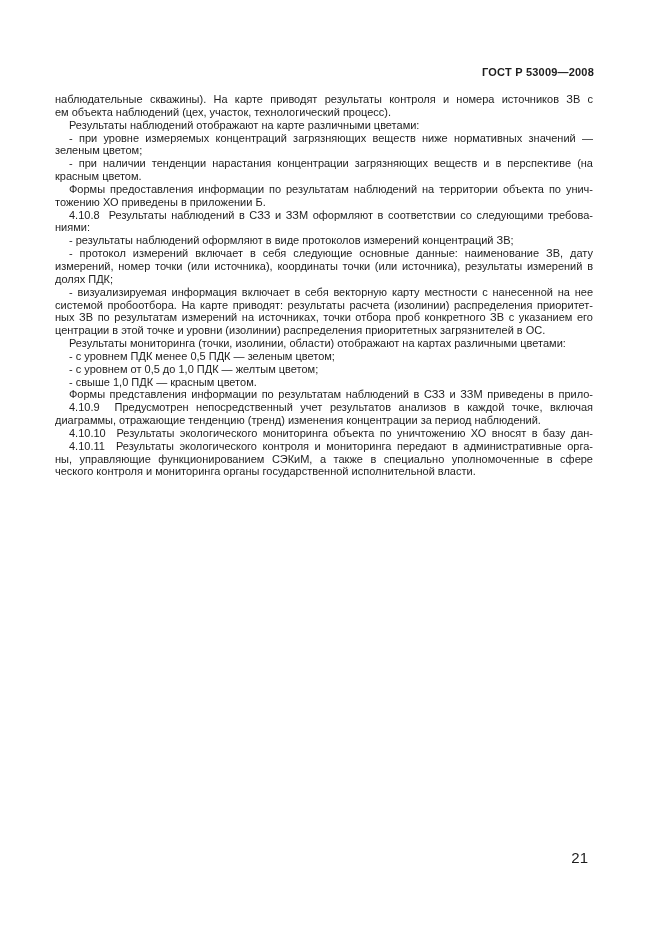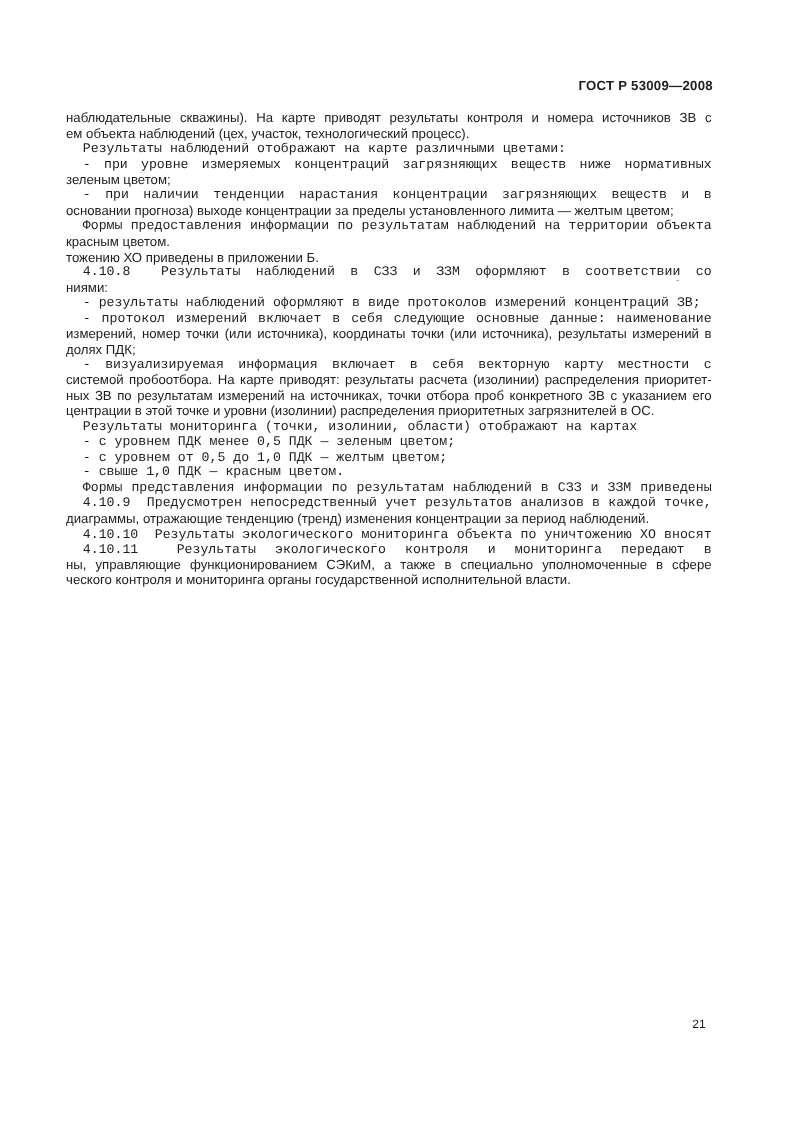--- a/index.html
+++ b/index.html
@@ -38,50 +38,48 @@
     font-size:11px;
     line-height:12.85px;
   }
   .line{
     height:12.85px;
     overflow:hidden;
     white-space:normal;
   }
   .line.indent{
     padding-left:14px;
-    font-family:Liberation Mono, monospace;
   }
   .line.full{
     text-align:justify;
     text-align-last:justify;
   }
   .page-footer{
     position:absolute;
     top:849px;
     right:85px;
-    font-size:10px;
+    font-size:15px;
     white-space:nowrap;
   }
 </style>
 </head>
 <body>
 
 <div class="page">
   <div class="doc-header">ГОСТ Р 53009—2008</div>
 
   <div class="text-block">
       <div class="line full">наблюдательные скважины). На карте приводят результаты контроля и номера источников ЗВ с указани-</div>
       <div class="line">ем объекта наблюдений (цех, участок, технологический процесс).</div>
       <div class="line indent">Результаты наблюдений отображают на карте различными цветами:</div>
       <div class="line indent full">- при уровне измеряемых концентраций загрязняющих веществ ниже нормативных значений —</div>
       <div class="line">зеленым цветом;</div>
       <div class="line indent full">- при наличии тенденции нарастания концентрации загрязняющих веществ и в перспективе (на</div>
-      <div class="line">основании прогноза) выходе концентрации за пределы установленного лимита — желтым цветом;</div>
+      <div class="line">красным цветом.</div>
       <div class="line indent full">Формы предоставления информации по результатам наблюдений на территории объекта по унич-</div>
-      <div class="line">красным цветом.</div>
       <div class="line">тожению ХО приведены в приложении Б.</div>
       <div class="line indent full">4.10.8&nbsp; Результаты наблюдений в СЗЗ и ЗЗМ оформляют в соответствии со следующими требова-</div>
       <div class="line">ниями:</div>
       <div class="line indent">- результаты наблюдений оформляют в виде протоколов измерений концентраций ЗВ;</div>
       <div class="line indent full">- протокол измерений включает в себя следующие основные данные: наименование ЗВ, дату</div>
       <div class="line full">измерений, номер точки (или источника), координаты точки (или источника), результаты измерений в</div>
       <div class="line">долях ПДК;</div>
       <div class="line indent full">- визуализируемая информация включает в себя векторную карту местности с нанесенной на нее</div>
       <div class="line full">системой пробоотбора. На карте приводят: результаты расчета (изолинии) распределения приоритет-</div>
       <div class="line full">ных ЗВ по результатам измерений на источниках, точки отбора проб конкретного ЗВ с указанием его кон-</div>

